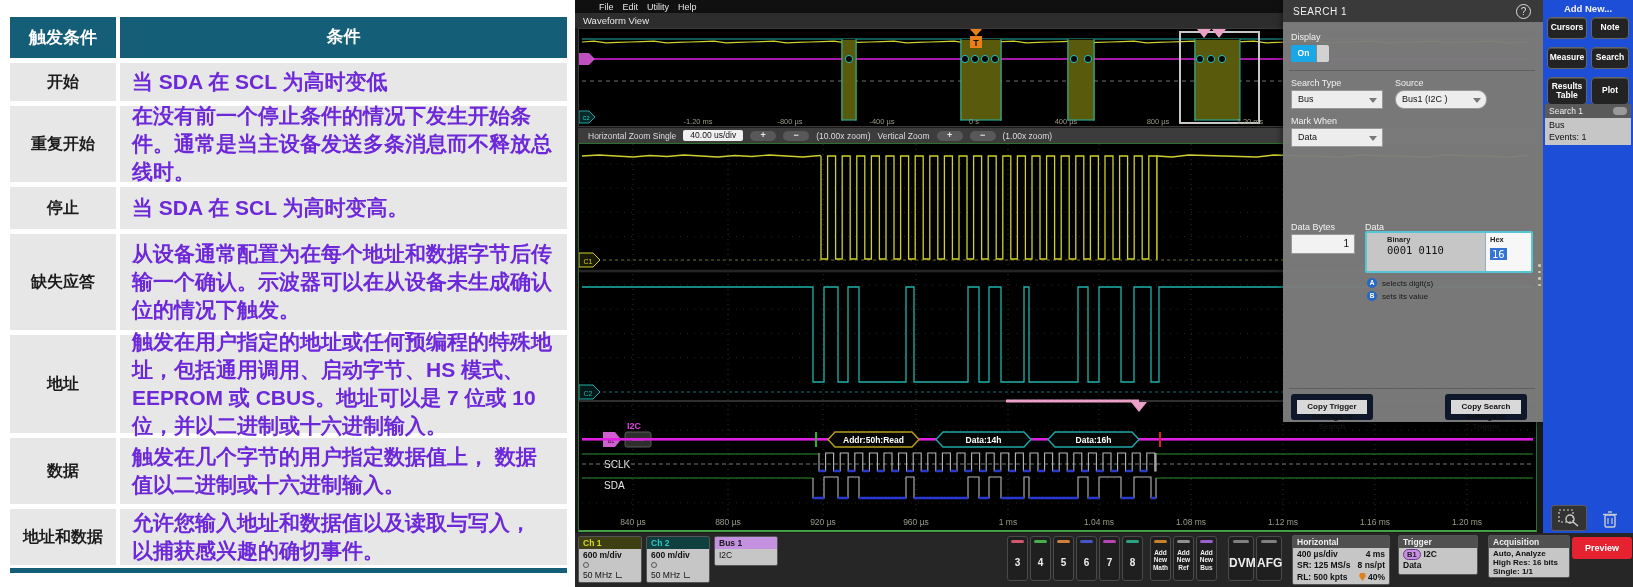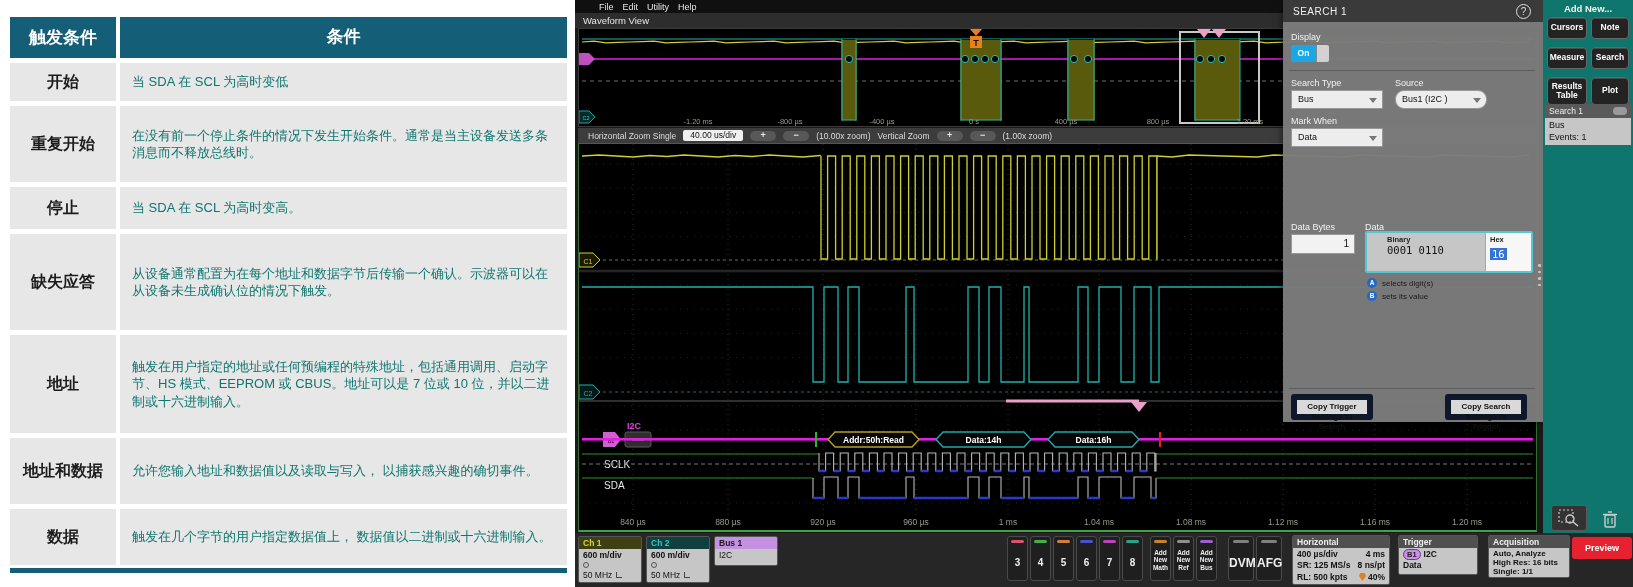--- a/index.html
+++ b/index.html
@@ -7,21 +7,21 @@
   body { font-family:"Liberation Sans", sans-serif; }
   #stage { position:relative; width:1633px; height:587px; background:#fff; overflow:hidden; }
 
   
   .doc { position:absolute; left:0; top:0; width:575px; height:587px; background:#fff; }
   .ttable { position:absolute; left:10px; top:17px; width:557px; }
   .trow { display:flex; margin-bottom:5px; background:#e7e7e7; }
   .trow.header { background:#145e78; height:41px; }
   .tlabel { width:110px; flex:0 0 110px; display:flex; align-items:center; justify-content:center;
             font-weight:bold; font-size:16px; color:#1c1c1c; border-right:4px solid #fff; text-align:center; }
-  .ttext  { flex:1; display:flex; align-items:center; font-size:13px; color:#0f766e; line-height:1.34; padding:6px 12px; }
+  .ttext  { flex:1; display:flex; align-items:center; font-size:21px; color:#6d28d9; line-height:1.34; padding:6px 12px;font-weight:bold; }
   .trow.header .tlabel, .trow.header .ttext { color:#fff; font-weight:bold; justify-content:center; text-align:center; font-size:17px; }
   .trow:nth-of-type(2){ height:38px; } .trow:nth-of-type(3){ height:76px; }
   .trow:nth-of-type(4){ height:42px; } .trow:nth-of-type(5){ height:96px; }
   .trow:nth-of-type(6){ height:98px; } .trow:nth-of-type(7){ height:66px; }
   .trow:nth-of-type(8){ height:56px; margin-bottom:0; }
   .tbar { height:5px; background:#145e78; margin-top:3px; }
 
   
   .scope { position:absolute; left:575px; top:0; width:1058px; height:587px; background:#1a1a1a; color:#ddd; }
   .menubar { position:absolute; left:0; top:0; width:1058px; height:13px; background:#101010; display:flex; align-items:center; gap:9px; padding-left:24px; }
@@ -54,21 +54,21 @@
   .dbin { flex:1; padding:2px 20px; }
   .dbin .flbl, .dhex .flbl { font-size:7.5px; color:#222; font-weight:bold; }
   .dbin .fval { font-family:"DejaVu Sans Mono", monospace; font-size:10.5px; color:#111; }
   .dhex { width:46px; background:#f7f7f7; border-left:1px solid #9ab; padding:2px 4px; }
   .dhex .sel { font-family:"DejaVu Sans Mono", monospace; font-size:10.5px; color:#fff; background:#3474d4; padding:0 2px; }
   .hint { position:absolute; left:84px; display:flex; align-items:center; gap:5px; font-size:8px; color:#1a1a1a; }
   .hint .hb { width:10px; height:10px; border-radius:50%; background:#2468c8; color:#fff; font-size:6.5px; font-weight:bold; text-align:center; line-height:10px; }
   .pbtn { position:absolute; top:394px; width:82px; height:26px; background:#d9d9d9; border:6px solid #0f172a; border-radius:3px; font-size:8px; font-weight:bold; color:#111; text-align:center; line-height:1.25; padding-top:2px; }
 
   
-  .sidebar { position:absolute; left:968px; top:0; width:90px; height:533px; background:#0f766e; }
+  .sidebar { position:absolute; left:968px; top:0; width:90px; height:533px; background:#1d4ed8; }
   .sbtitle { position:absolute; top:3px; width:100%; text-align:center; font-size:9.5px; font-weight:bold; color:#f2f2f2; }
   .sbtn { position:absolute; background:#232323; border:1px solid #666; border-radius:4px; color:#fff; font-size:8.5px; font-weight:bold; text-align:center; display:flex; align-items:center; justify-content:center; line-height:1.1; box-shadow:inset 0 1px 0 #4a4a4a; }
   .scard { position:absolute; left:2px; top:104px; width:86px; }
   .scard .sch { height:14px; background:#5a5a5a; color:#f0f0f0; font-size:8.5px; line-height:14px; padding-left:4px; position:relative; }
   .scard .sch .tg { position:absolute; right:4px; top:3px; width:14px; height:8px; background:#9a9a9a; border-radius:4px; }
   .scard .scb { background:#c6c6c6; color:#111; font-size:9px; padding:2px 4px; line-height:1.3; }
   .iconbtn { position:absolute; background:#333; border:1px solid #5a5a5a; border-radius:3px; display:flex; align-items:center; justify-content:center; }
   .grip { position:absolute; left:962px; top:262px; width:5px; height:26px; display:flex; flex-direction:column; justify-content:space-between; padding:2px 0; }
   .grip i { width:2.5px; height:2.5px; background:#c9c9c9; border-radius:50%; margin:0 auto; }
 
@@ -120,26 +120,26 @@
       </div>
       <div class="trow">
         <div class="tlabel">缺失应答</div>
         <div class="ttext">从设备通常配置为在每个地址和数据字节后传输一个确认。示波器可以在从设备未生成确认位的情况下触发。</div>
       </div>
       <div class="trow">
         <div class="tlabel">地址</div>
         <div class="ttext">触发在用户指定的地址或任何预编程的特殊地址，包括通用调用、启动字节、HS 模式、EEPROM 或 CBUS。地址可以是 7 位或 10 位，并以二进制或十六进制输入。</div>
       </div>
       <div class="trow">
+        <div class="tlabel">数据</div>
+        <div class="ttext">触发在几个字节的用户指定数据值上， 数据值以二进制或十六进制输入。</div>
+      </div>
+      <div class="trow">
         <div class="tlabel">地址和数据</div>
         <div class="ttext">允许您输入地址和数据值以及读取与写入， 以捕获感兴趣的确切事件。</div>
-      </div>
-      <div class="trow">
-        <div class="tlabel">数据</div>
-        <div class="ttext">触发在几个字节的用户指定数据值上， 数据值以二进制或十六进制输入。</div>
       </div>
       <div class="tbar"></div>
     </div>
   </div>
 
   <div class="scope">
 
     <div class="menubar">
       <span>File</span>
       <span>Edit</span>

